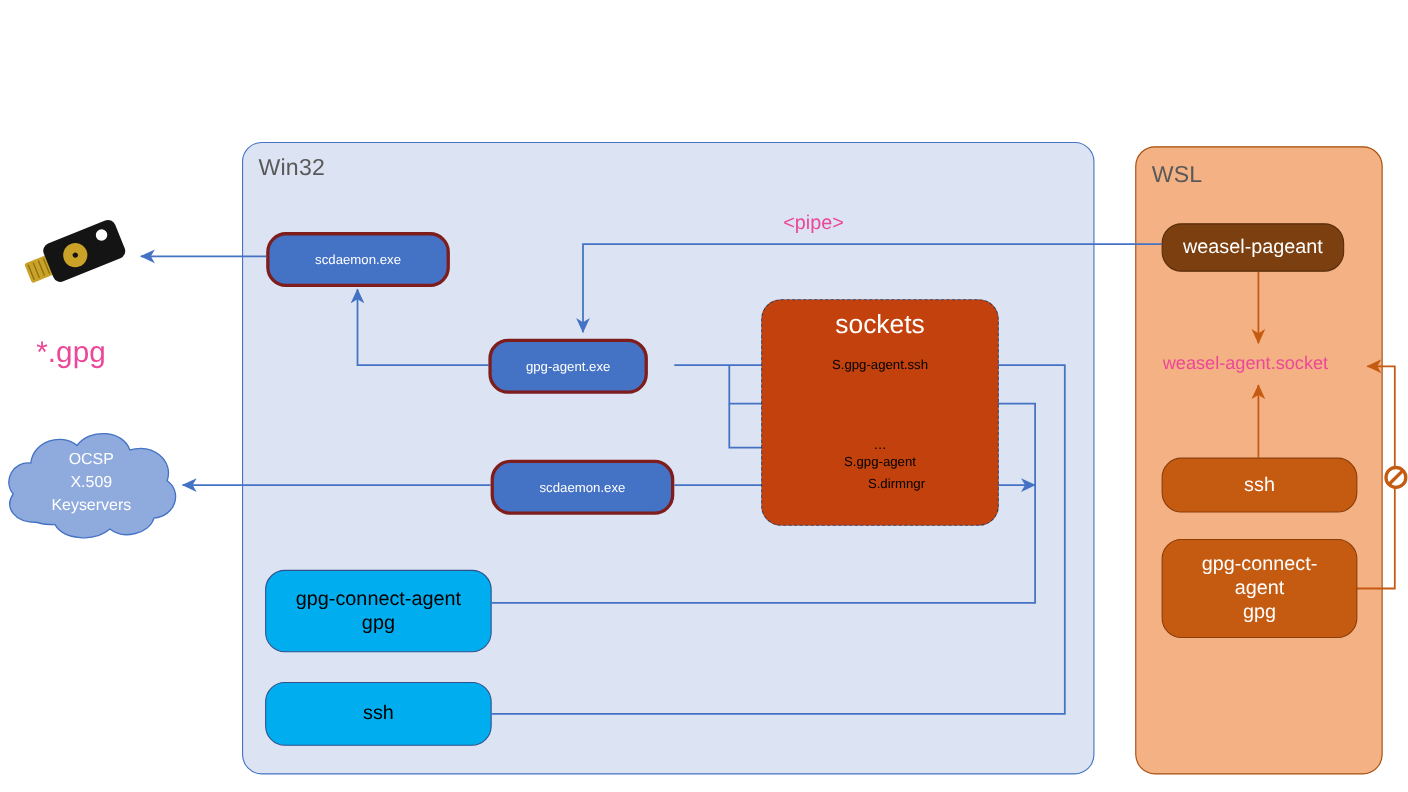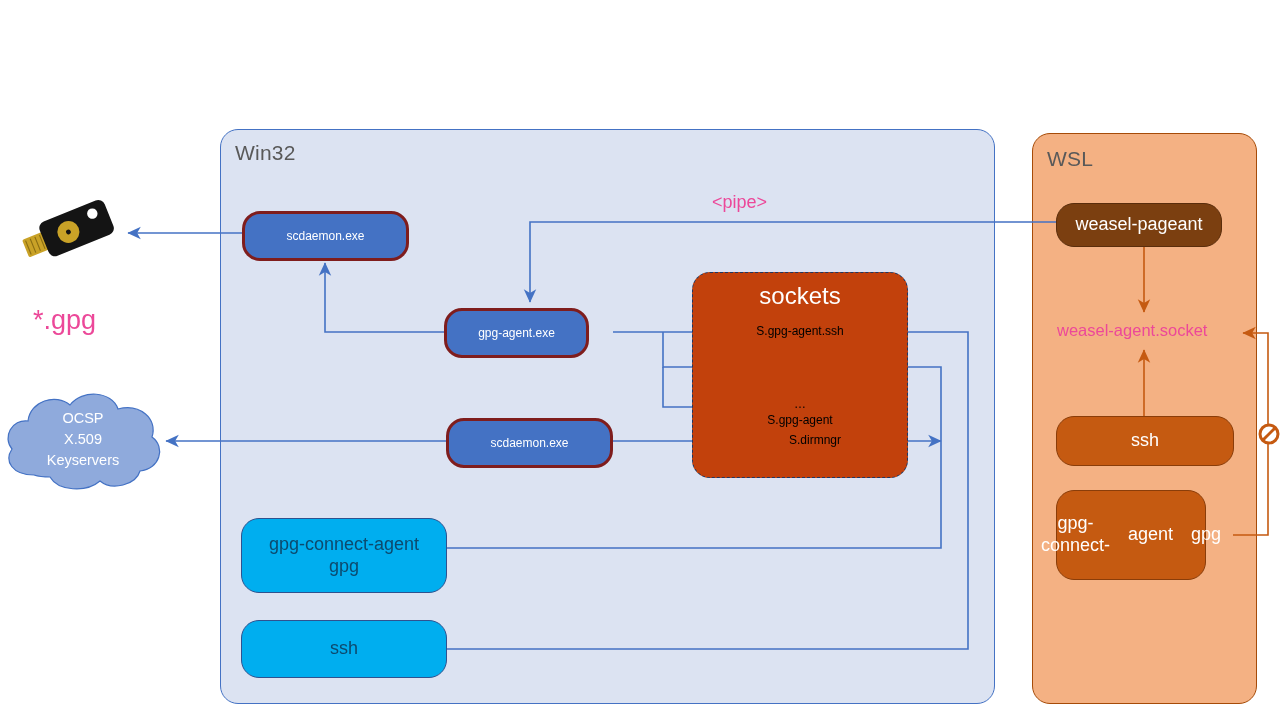--- a/index.html
+++ b/index.html
@@ -67,21 +67,21 @@
   .box-blue {
     background: #4472C4;
     border: 3px solid #7f1d1d;
     color: #ffffff;
     font-size: 12px;
   }
   
   .box-cyan {
     background: #00AEEF;
     border: 1px solid #2F528F;
-    color: #0c4a6e;
+    color: #000000;
     font-size: 18px;
   }
   
   .box-brown-dark {
     background: #7B3F10;
     border: 1px solid #5A2D0B;
     color: #ffffff;
     font-size: 18px;
   }
   .box-brown {
@@ -283,21 +283,21 @@
   <div class="node box-brown-dark" style="left:1056px; top:203px; width:166px; height:44px;">
     <span>weasel-pageant</span>
   </div>
 
   <span class="plain-label label-weasel-socket">weasel-agent.socket</span>
 
   <div class="node box-brown" style="left:1056px; top:416px; width:178px; height:50px;">
     <span>ssh</span>
   </div>
 
-  <div class="node box-brown" style="left:1056px; top:490px; width:150px; height:90px; flex-direction:row;gap:18px;">
+  <div class="node box-brown" style="left:1056px; top:490px; width:178px; height:90px; flex-direction:column;">
     <span>gpg-connect-</span>
     <span>agent</span>
     <span>gpg</span>
   </div>
 
   <div style="position:absolute; left:1258px; top:423px; width:22px; height:22px;">
     <svg width="22" height="22" viewBox="0 0 22 22">
       <circle cx="11" cy="11" r="9" fill="#ffffff" stroke="#C55A11" stroke-width="3"></circle>
       <line x1="5" y1="17" x2="17" y2="5" stroke="#C55A11" stroke-width="3"></line>
     </svg>

